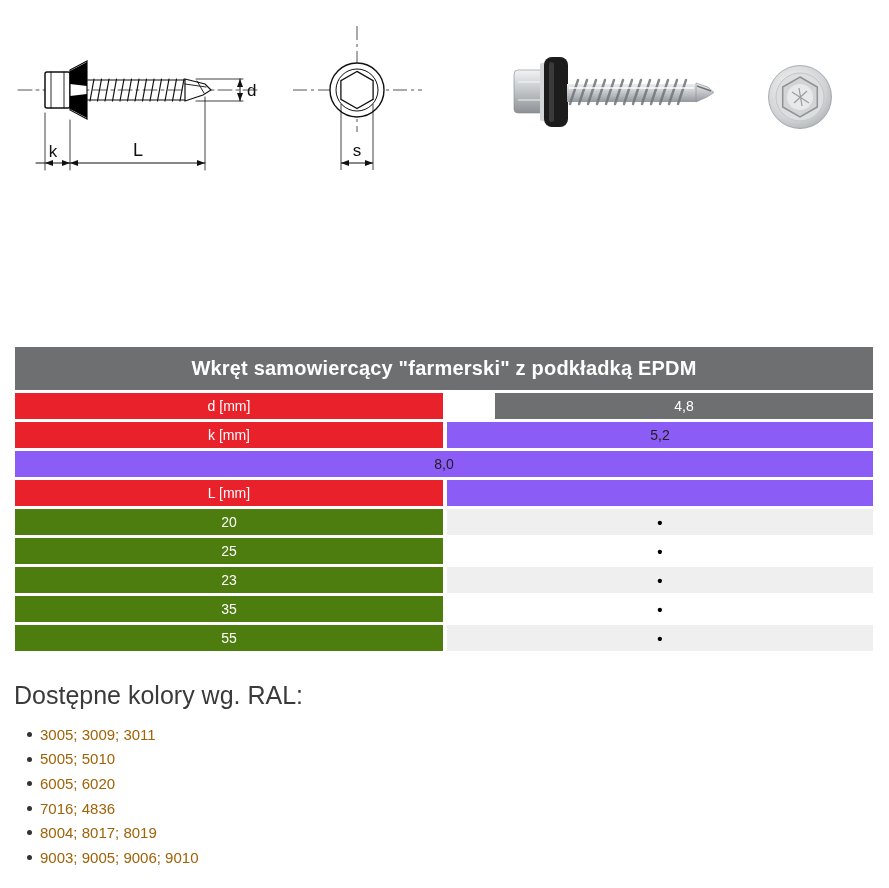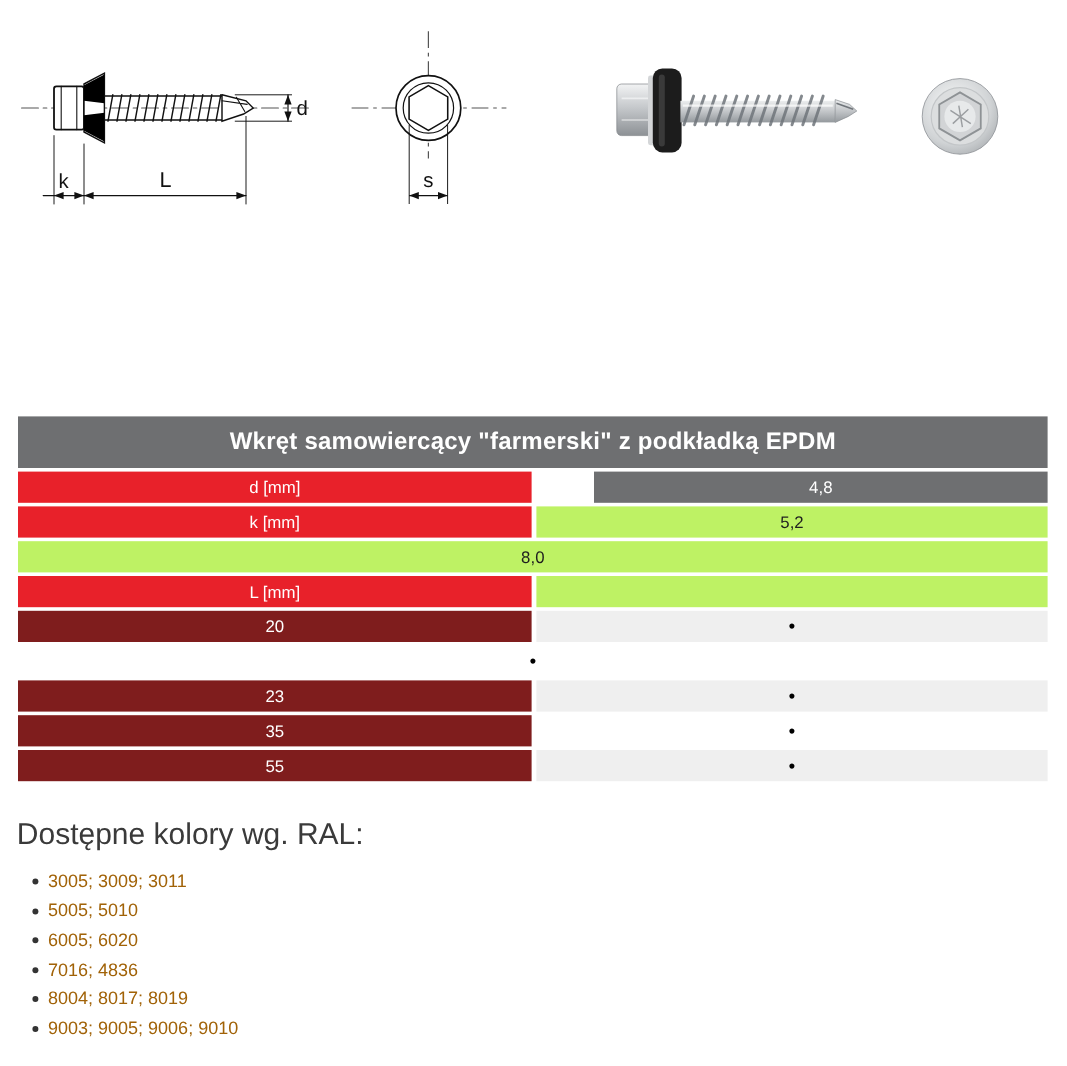--- a/index.html
+++ b/index.html
@@ -8,24 +8,24 @@
   svg text{font-family:"Liberation Sans", sans-serif;}
 
   
   .spec-table{position:absolute;left:15px;top:347px;width:858px;}
   .tbl-header{height:43px;line-height:43px;background:#6e6f71;color:#ffffff;
               text-align:center;font-size:20px;font-weight:bold;letter-spacing:.2px;}
   .tbl-row{display:flex;margin-top:3px;height:26px;}
   .cell{display:flex;align-items:center;justify-content:center;font-size:14px;}
   .lbl{width:428px;margin-right:4px;color:#ffffff;text-align:right;}
   .lbl-red{background:#e8212a;}
-  .lbl-gray{background:#7f1d1d;}
+  .lbl-gray{background:#4d7c0f;}
   .val{flex:1;}
   .val-dark{background:#6e6f71;color:#ffffff;margin-left:48px;}
-  .val-light{background:#bef264;color:#1f1f1f;}
+  .val-light{background:#8b5cf6;color:#1f1f1f;}
   .val-white{background:#ffffff;color:#1f1f1f;}
   .val-xlight{background:#efefef;color:#1f1f1f;}
   .dot{font-size:15px;font-weight:bold;color:#000;}
 
   
   .ral-heading{position:absolute;left:14px;top:681px;font-size:25px;color:#3a3a3a;}
   .ral-list{position:absolute;left:40px;top:722px;margin:0;padding:0;list-style:none;}
   .ral-list li{position:relative;height:24.6px;display:flex;align-items:center;
                font-size:15px;color:#a16207;}
   .ral-list li::before{content:"";position:absolute;left:-13px;top:10px;width:5px;height:5px;
@@ -149,20 +149,21 @@
       <div class="cell val val-light"></div>
     </div>
 
     <div class="tbl-row">
       <div class="cell lbl lbl-gray">20</div>
       <div class="cell val val-xlight">
         <span class="dot">•</span>
       </div>
     </div>
     <div class="tbl-row">
+      <div class="cell lbl lbl-gray">25</div>
       <div class="cell val val-white">
         <span class="dot">•</span>
       </div>
     </div>
     <div class="tbl-row">
       <div class="cell lbl lbl-gray">23</div>
       <div class="cell val val-xlight">
         <span class="dot">•</span>
       </div>
     </div>

